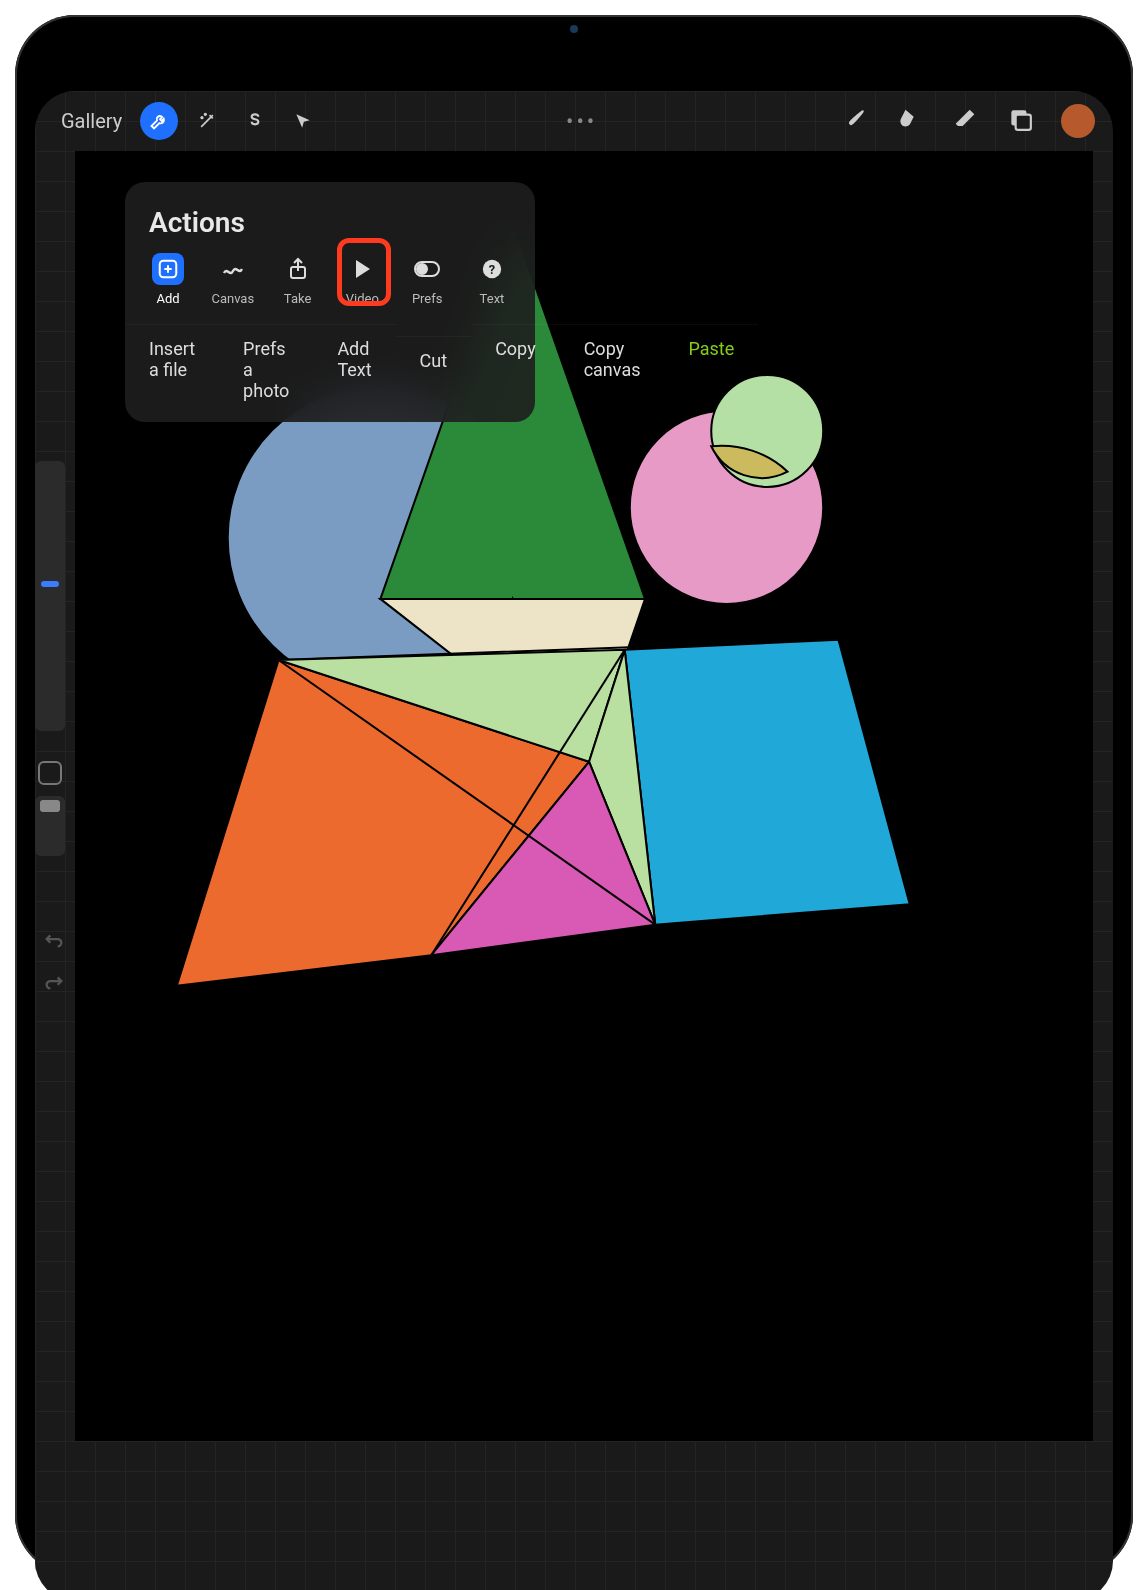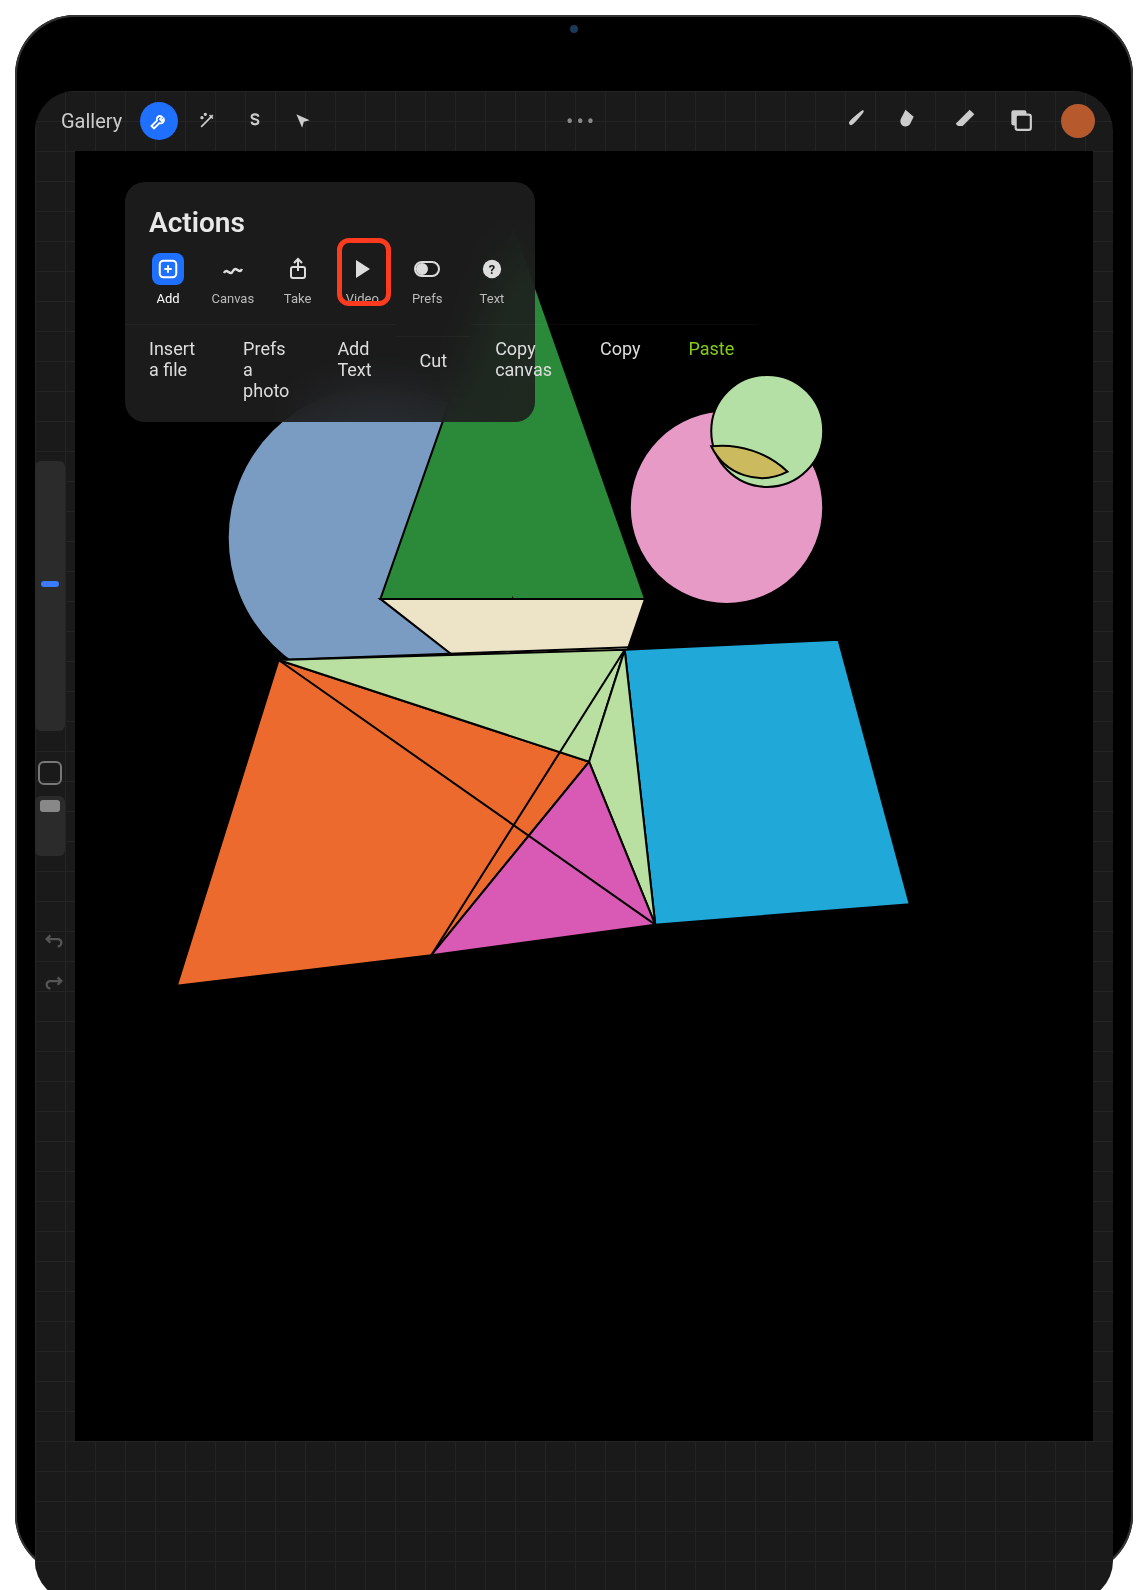--- a/index.html
+++ b/index.html
@@ -387,21 +387,21 @@
         </div>
       </div>
 
       <div class="highlight-box" style="top:56px; left:212px; width:54px; height:68px;"></div>
 
       <div class="menu-list">
         <div class="menu-item">Insert a file</div>
         <div class="menu-item">Prefs a photo</div>
         <div class="menu-item">Add Text</div>
         <div class="menu-item gap">Cut</div>
+        <div class="menu-item">Copy</div>
         <div class="menu-item">Copy canvas</div>
-        <div class="menu-item">Copy</div>
         <div class="menu-item disabled">Paste</div>
       </div>
     </div>
 
     <div class="home-indicator"></div>
   </div>
 </div>
 
 </body></html>

